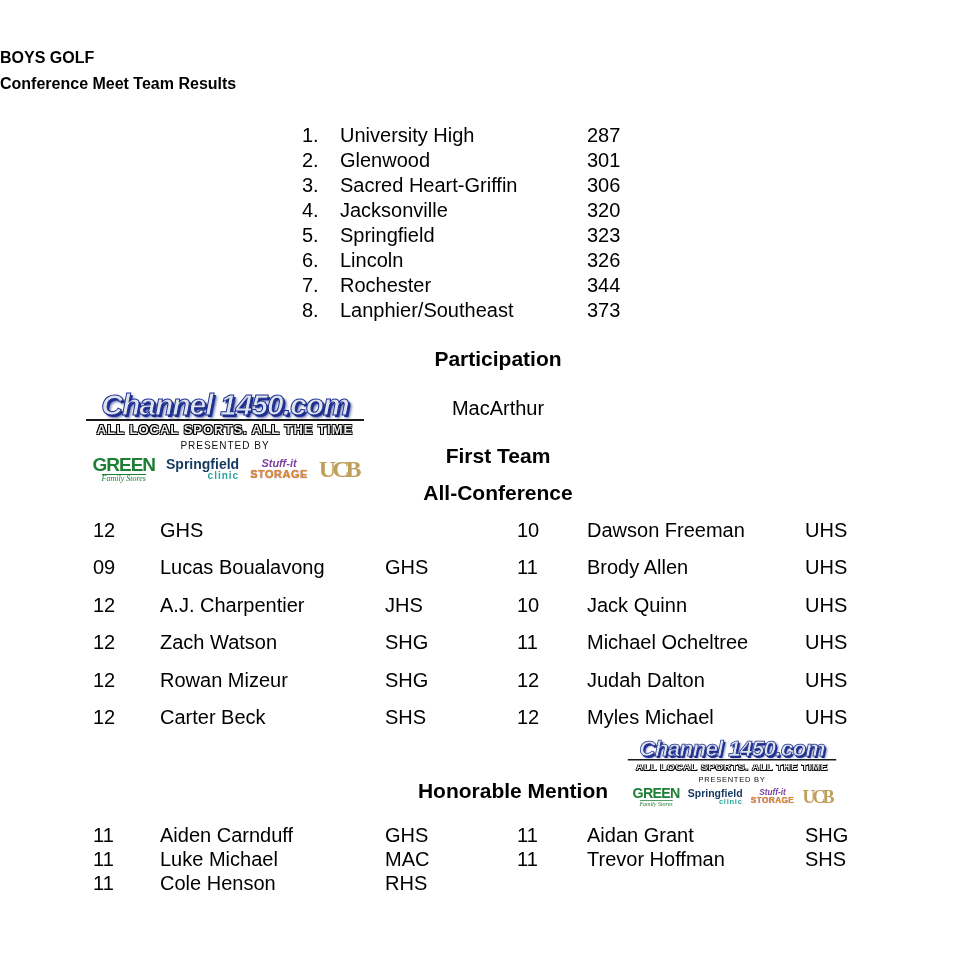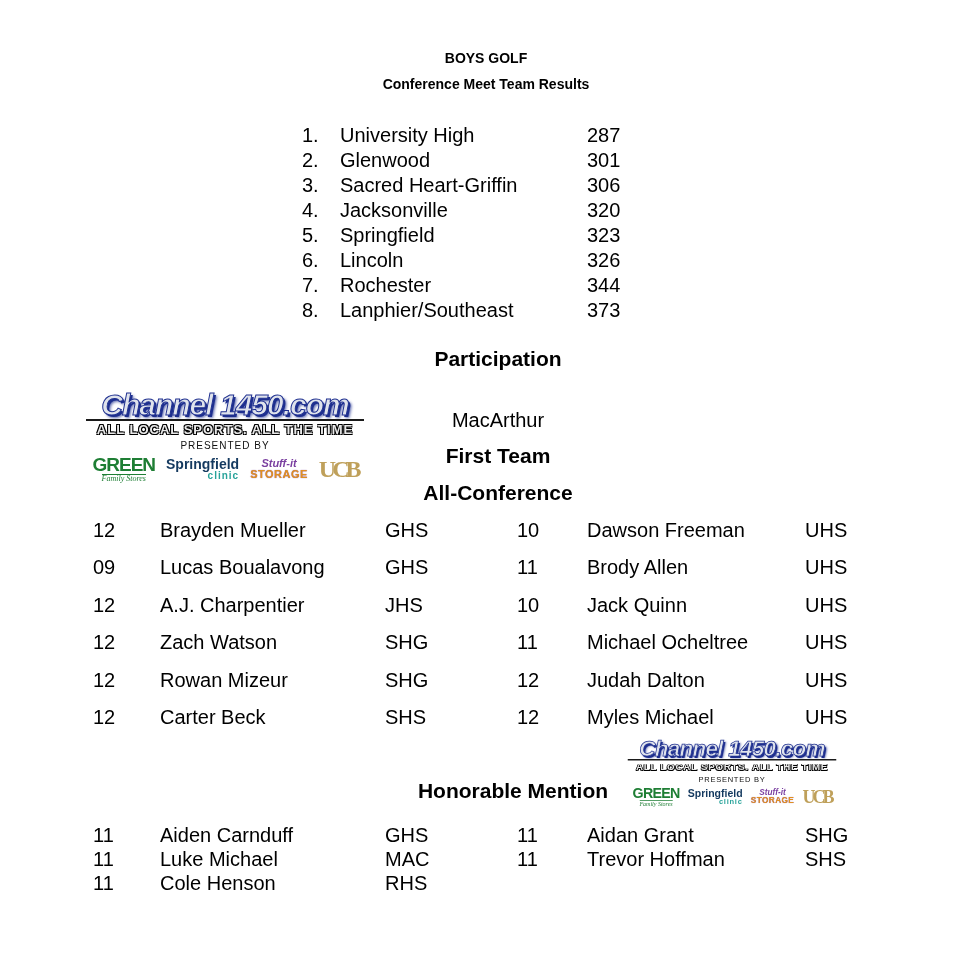--- a/index.html
+++ b/index.html
@@ -4,34 +4,34 @@
 <style>
   * { margin:0; padding:0; box-sizing:border-box; }
   html,body { background:#fff; }
   .page {
     position:relative; width:972px; height:954px; background:#ffffff;
     font-family:"Liberation Sans","DejaVu Sans",sans-serif; color:#000;
     overflow:hidden;
   }
 
   
-  .title-block { position:absolute; top:45px; left:0; width:972px; text-align:center;
-    font-weight:bold; font-size:14px; line-height:26px; }
+  .title-block { position:absolute; top:45px; left:0; width:972px; text-align:left;
+    font-weight:bold; font-size:16px; line-height:26px; }
 
   
   .team-results { position:absolute; left:302px; top:124px; list-style:none; font-size:20px; }
   .team-row { display:flex; height:25px; line-height:23px; }
   .team-row .rank  { width:38px; }
   .team-row .team  { width:247px; }
 
   
   .center-heading { position:absolute; left:0; width:960px; text-align:center;
     font-size:21px; font-weight:bold; white-space:nowrap;padding-left:36px; }
   .h-participation { top:347px; }
-  .h-macarthur { top:409px; font-weight:normal; font-size:20px; }
+  .h-macarthur { top:397px; font-weight:normal; font-size:20px; }
   .h-firstteam { top:444px; }
   .h-allconf { top:481px; }
   .h-honorable { top:779px; width:990px; }
 
   
   .pcol { position:absolute; font-size:20px; }
   .pcol .row { display:flex; line-height:21px; }
   .ac .row { height:37.4px; }
   .hm .row { height:24px; }
   .col-left  { left:93px; }
@@ -154,21 +154,20 @@
           <span class="sp-stuffit-sub">STORAGE</span>
         </div>
         <div class="sp-ucb">UCB</div>
       </div>
     </div>
   </div>
 
   <div class="pcol ac col-left">
     <div class="row">
       <span class="grade">12</span>
-      <span class="pname">Brayden Mueller</span>
       <span class="school">GHS</span>
     </div>
     <div class="row">
       <span class="grade">09</span>
       <span class="pname">Lucas Boualavong</span>
       <span class="school">GHS</span>
     </div>
     <div class="row">
       <span class="grade">12</span>
       <span class="pname">A.J. Charpentier</span>

